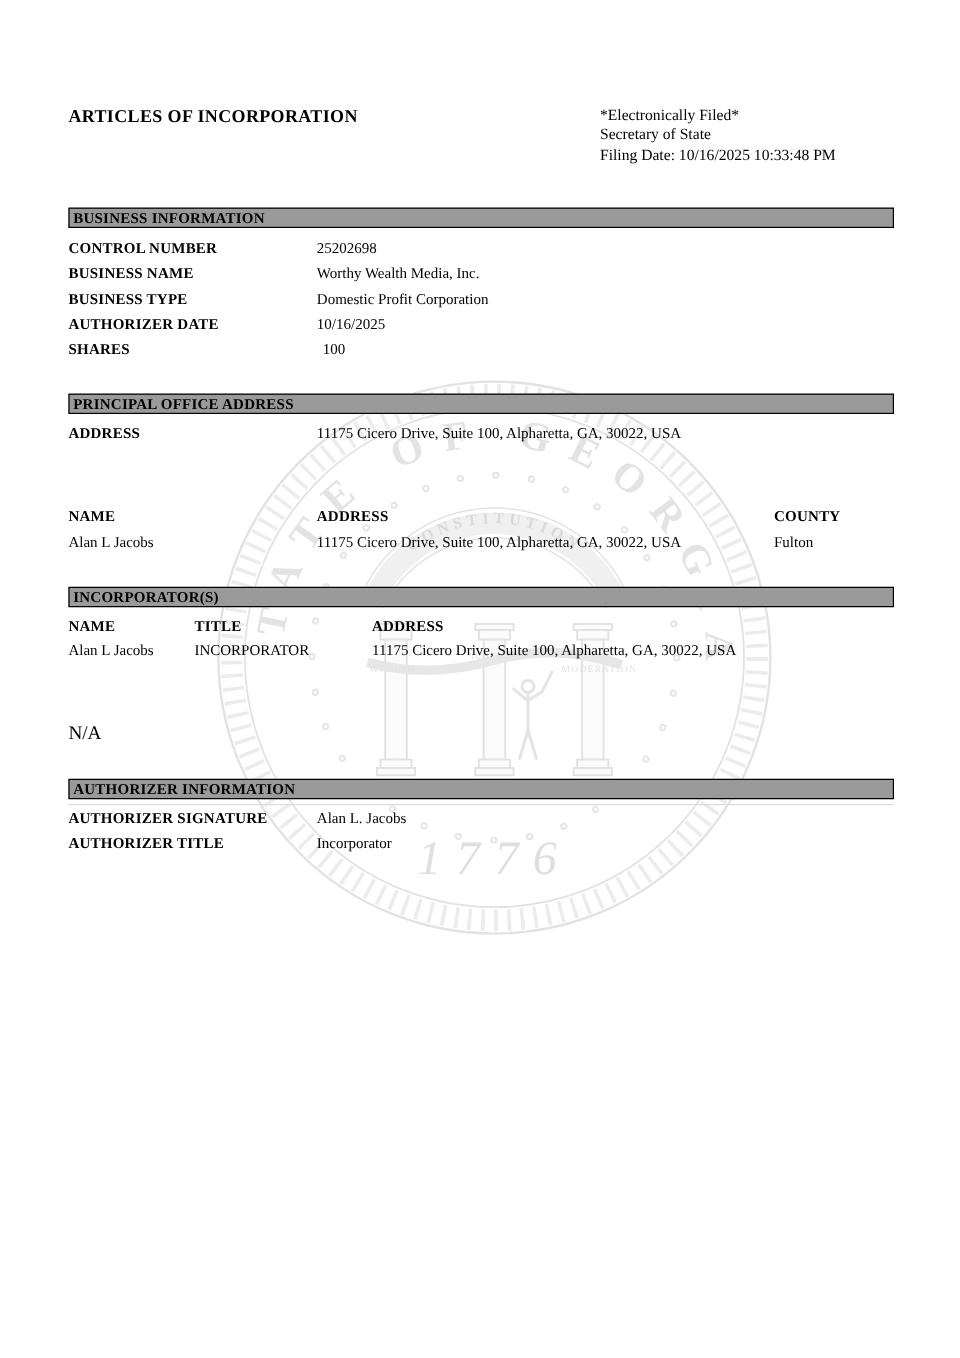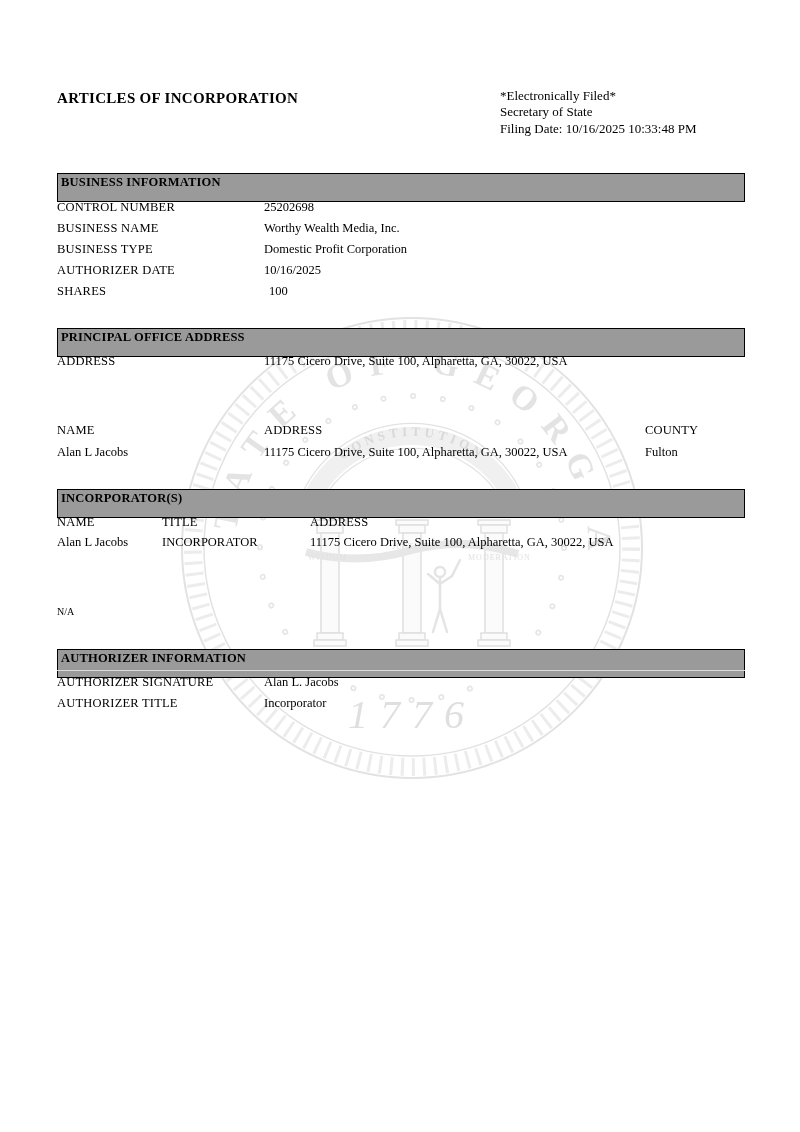--- a/index.html
+++ b/index.html
@@ -9,37 +9,37 @@
     font-family:"Liberation Serif","DejaVu Serif",serif;
   }
   .abs { position:absolute; }
 
   
   .doc-title { left:57px; top:90px; font-size:15px; font-weight:bold; letter-spacing:0.3px; }
   .filing-stamp { left:500px; top:88px; font-size:13px; line-height:16.4px; }
 
   
   .bar {
-    position:absolute; left:57px; width:688px; height:29px; box-sizing:border-box;
+    position:absolute; left:57px; width:688px; height:17px; box-sizing:border-box;
     background:#9A9A9A; border:1px solid #000;
     font-size:12.5px; font-weight:bold; line-height:17px; padding-left:3px;
     letter-spacing:0.2px;
   }
 
   
   .grid {
     position:absolute; left:57px; width:700px;
     display:grid; font-size:12.5px; line-height:21px;
   }
   .kv   { grid-template-columns:207px 1fr; }
   .ra   { grid-template-columns:207px 381px 1fr; }
   .inc  { grid-template-columns:105px 148px 1fr; }
-  .lbl  { font-weight:normal; letter-spacing:0.2px; }
+  .lbl  { font-weight:bold; letter-spacing:0.2px; }
   .val  { font-weight:normal; }
-  .plain { font-size:10px; line-height:21px; }
+  .plain { font-size:16px; line-height:21px; }
 
   .faint-line {
     position:absolute; left:57px; width:688px; height:0;
     border-top:1px solid #DBDBDB;
   }
 
   .watermark { left:178px; top:314px; width:468px; height:468px; pointer-events:none; }
   .wm-arc-text { font-size:34px; letter-spacing:16px; fill:#E3E3E3; font-weight:bold; }
   .wm-arch-text { font-size:13px; letter-spacing:4px; fill:#D9D9D9; font-weight:bold; }
   .wm-ribbon { font-size:8px; letter-spacing:1px; fill:#E2E2E2; }

